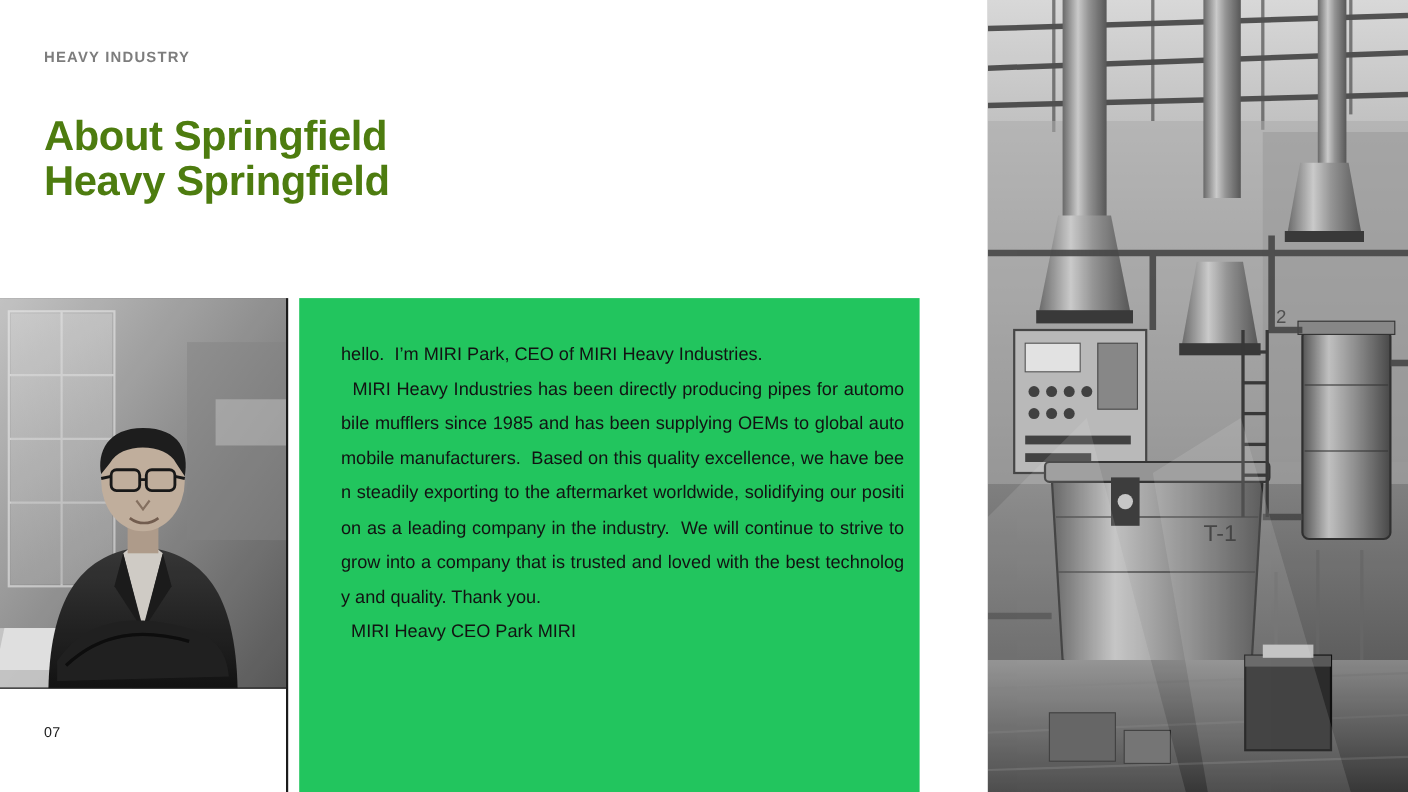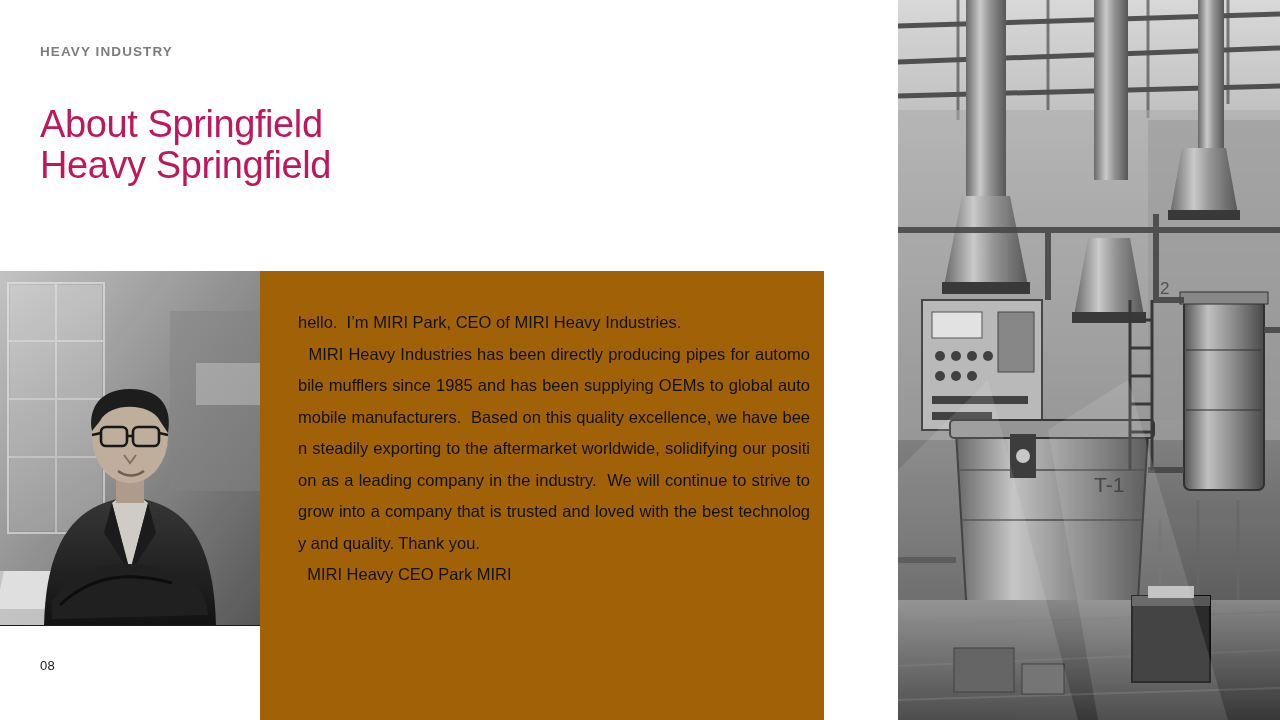--- a/index.html
+++ b/index.html
@@ -32,23 +32,23 @@
     letter-spacing: 1.1px;
     color: #7d7d7d;
     text-transform: uppercase;
   }
   .title {
     position: absolute;
     left: 40px;
     top: 104px;
     font-size: 38px;
     line-height: 41px;
-    font-weight: normal;
+    font-weight: bold;
     letter-spacing: -0.4px;
-    color: #be185d;
+    color: #4d7c0f;
     max-width: 520px;
   }
   .title .line {
     display: block;
   }
 
   
   .portrait {
     position: absolute;
     left: 0;
@@ -76,25 +76,25 @@
     left: 0;
     top: 625px;
     width: 260px;
     height: 1px;
     background: #1b1b1b;
   }
 
   
   .body-panel {
     position: absolute;
-    left: 260px;
+    left: 272px;
     top: 271px;
     width: 564px;
     height: 449px;
-    background: #a16207;
+    background: #22c55e;
   }
   .body-text {
     position: absolute;
     left: 38px;
     top: 36px;
     width: 512px;
     font-size: 16.5px;
     line-height: 31.5px;
     color: #121212;
     text-align: justify;
@@ -205,21 +205,21 @@
 
   <div class="portrait-bottom-rule"></div>
   <div class="vrule"></div>
 
   <div class="body-panel">
     <div class="body-text">hello.  I’m MIRI Park, CEO of MIRI Heavy Industries.
   MIRI Heavy Industries has been directly producing pipes for automobile mufflers since 1985 and has been supplying OEMs to global automobile manufacturers.  Based on this quality excellence, we have been steadily exporting to the aftermarket worldwide, solidifying our position as a leading company in the industry.  We will continue to strive to grow into a company that is trusted and loved with the best technology and quality. Thank you.
   MIRI Heavy CEO Park MIRI</div>
   </div>
 
-  <div class="page-number">08</div>
+  <div class="page-number">07</div>
 
   <div class="hero">
     <svg width="382" height="720" viewBox="0 0 382 720" aria-hidden="true">
       <defs>
         <linearGradient id="heroBg" x1="0" y1="0" x2="0" y2="1">
           <stop offset="0%" stop-color="#e4e4e4"></stop>
           <stop offset="40%" stop-color="#a7a7a7"></stop>
           <stop offset="100%" stop-color="#4a4a4a"></stop>
         </linearGradient>
         <linearGradient id="metal" x1="0" y1="0" x2="1" y2="0">

